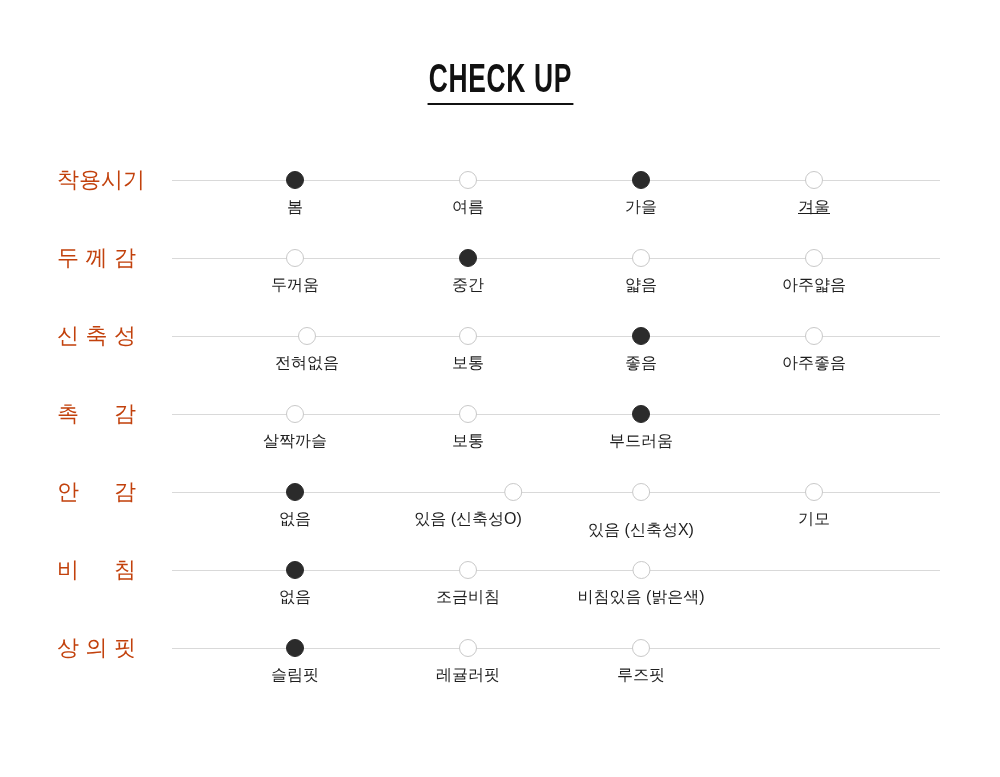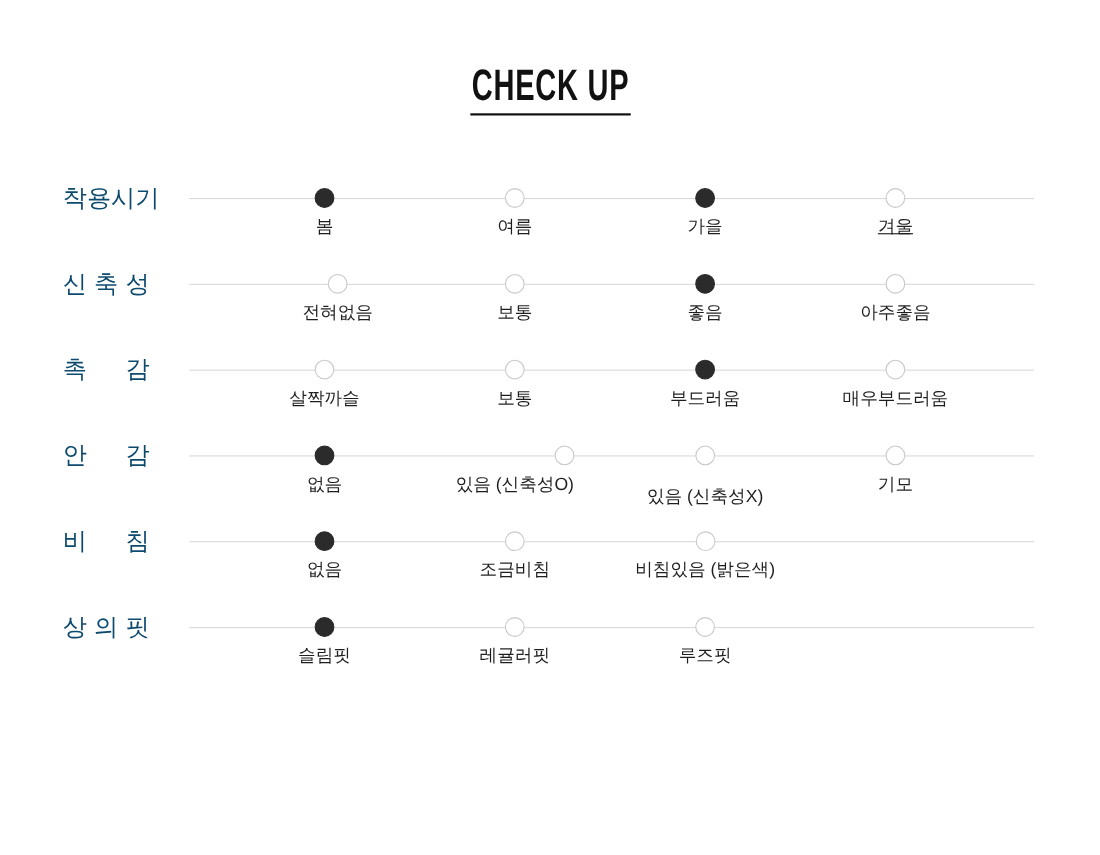--- a/index.html
+++ b/index.html
@@ -54,21 +54,21 @@
     width: 1000px;
     height: 78px;
   }
   .row-label {
     position: absolute;
     left: 57px;
     top: 21px;
     width: 79px;
     font-size: 22px;
     line-height: 1;
-    color: #0c4a6e;
+    color: #c2410c;
     text-align: justify;
     text-align-last: justify;
     white-space: nowrap;
     letter-spacing: 0;
   }
   .track {
     position: absolute;
     left: 172px;
     top: 0;
     width: 768px;
@@ -137,20 +137,46 @@
     <span class="opt-label">가을</span>
   </div>
 
   <div class="opt" style="left: 642px; text-decoration: underline;">
     <span class="dot"></span>
     <span class="opt-label">겨울</span>
   </div>
 </div>
   </div>
 
+  <div class="row">
+    <div class="row-label">두 께 감</div>
+    <div class="track">
+      <div class="track-line"></div>
+
+  <div class="opt" style="left: 123px;">
+    <span class="dot"></span>
+    <span class="opt-label">두꺼움</span>
+  </div>
+
+  <div class="opt" style="left: 296px;">
+    <span class="dot filled"></span>
+    <span class="opt-label">중간</span>
+  </div>
+
+  <div class="opt" style="left: 469px;">
+    <span class="dot"></span>
+    <span class="opt-label">얇음</span>
+  </div>
+
+  <div class="opt" style="left: 642px;">
+    <span class="dot"></span>
+    <span class="opt-label">아주얇음</span>
+  </div>
+</div>
+  </div>
 
   <div class="row">
     <div class="row-label">신 축 성</div>
     <div class="track">
       <div class="track-line"></div>
 
   <div class="opt" style="left: 135px;">
     <span class="dot"></span>
     <span class="opt-label">전혀없음</span>
   </div>
@@ -185,64 +211,60 @@
   <div class="opt" style="left: 296px;">
     <span class="dot"></span>
     <span class="opt-label">보통</span>
   </div>
 
   <div class="opt" style="left: 469px;">
     <span class="dot filled"></span>
     <span class="opt-label">부드러움</span>
   </div>
 
+</div>
+  </div>
+
+  <div class="row">
+    <div class="row-label">안 감</div>
+    <div class="track">
+      <div class="track-line"></div>
+
+  <div class="opt" style="left: 123px;">
+    <span class="dot filled"></span>
+    <span class="opt-label">없음</span>
+  </div>
+
+  <div class="opt" style="left: 296px; align-items: flex-end;">
+    <span class="dot"></span>
+    <span class="opt-label">있음 (신축성O)</span>
+  </div>
+
+  <div class="opt" style="left: 469px; gap: 11px;">
+    <span class="dot"></span>
+    <span class="opt-label">있음 (신축성X)</span>
+  </div>
+
   <div class="opt" style="left: 642px;">
     <span class="dot"></span>
-    <span class="opt-label">매우부드러움</span>
-  </div>
-</div>
-  </div>
-
-  <div class="row">
-    <div class="row-label">안 감</div>
+    <span class="opt-label">기모</span>
+  </div>
+</div>
+  </div>
+
+  <div class="row">
+    <div class="row-label">비 침</div>
     <div class="track">
       <div class="track-line"></div>
 
   <div class="opt" style="left: 123px;">
     <span class="dot filled"></span>
     <span class="opt-label">없음</span>
   </div>
 
-  <div class="opt" style="left: 296px; align-items: flex-end;">
-    <span class="dot"></span>
-    <span class="opt-label">있음 (신축성O)</span>
-  </div>
-
-  <div class="opt" style="left: 469px; gap: 11px;">
-    <span class="dot"></span>
-    <span class="opt-label">있음 (신축성X)</span>
-  </div>
-
-  <div class="opt" style="left: 642px;">
-    <span class="dot"></span>
-    <span class="opt-label">기모</span>
-  </div>
-</div>
-  </div>
-
-  <div class="row">
-    <div class="row-label">비 침</div>
-    <div class="track">
-      <div class="track-line"></div>
-
-  <div class="opt" style="left: 123px;">
-    <span class="dot filled"></span>
-    <span class="opt-label">없음</span>
-  </div>
-
   <div class="opt" style="left: 296px;">
     <span class="dot"></span>
     <span class="opt-label">조금비침</span>
   </div>
 
   <div class="opt" style="left: 469px;">
     <span class="dot"></span>
     <span class="opt-label">비침있음 (밝은색)</span>
   </div>
 </div>

